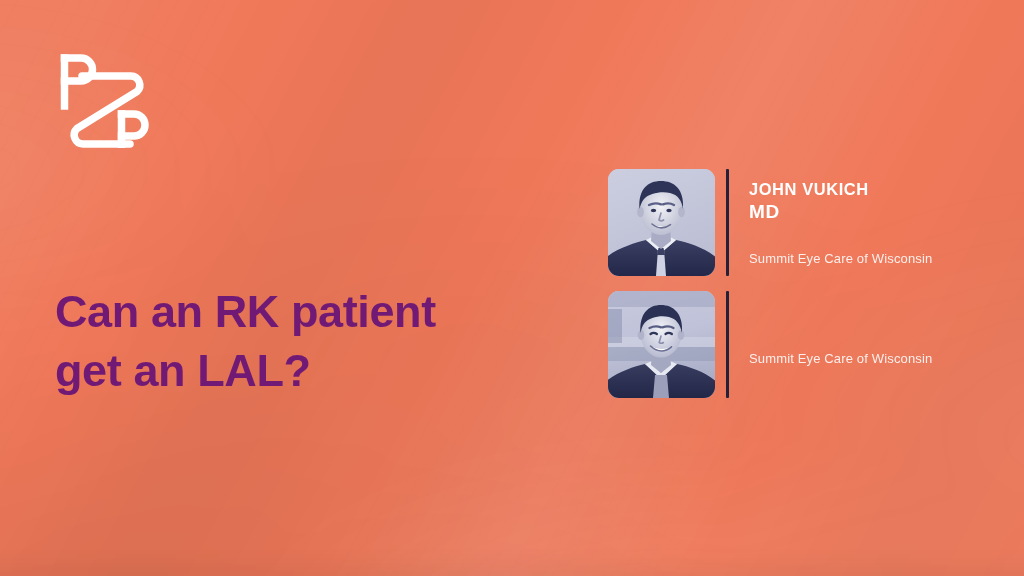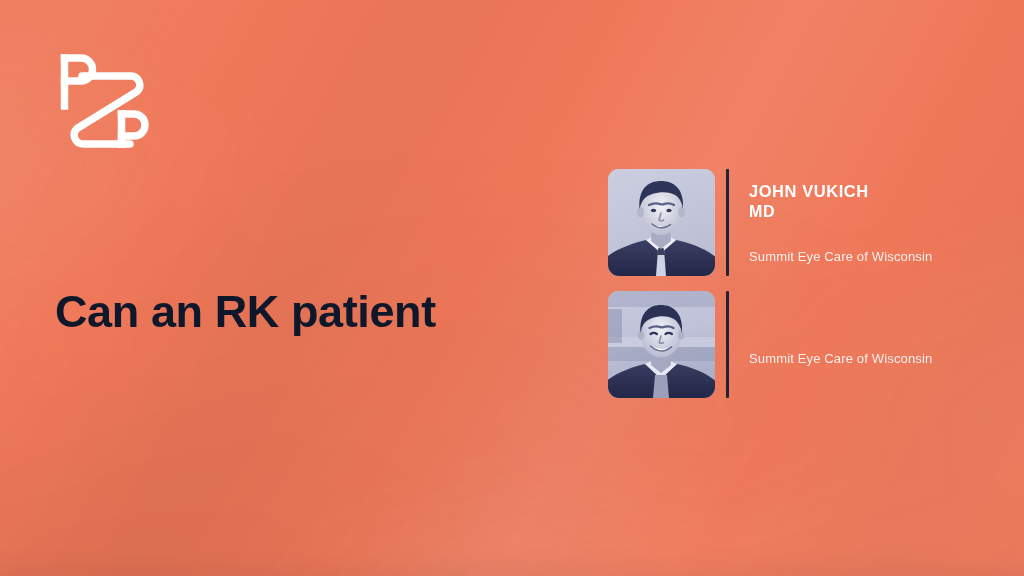--- a/index.html
+++ b/index.html
@@ -57,21 +57,21 @@
   #logo {
     position:absolute; left:57px; top:52px;
     width:96px; height:96px;
   }
   #logo svg { display:block; width:100%; height:100%; }
 
   
   #headline {
     position:absolute; left:55px; top:283px;
     width:520px;
-    color:#0f172a;
+    color:#701a75;
     font-size:45px;
     font-weight:bold;
     line-height:1.30;
     letter-spacing:-0.4px;
   }
   #headline .l { display:block; white-space:pre; }
 
   
   #speakers {
     position:absolute; left:608px; top:169px;
@@ -102,21 +102,21 @@
     display:flex; flex-direction:column;
     justify-content:center;
     color:#ffffff;
   }
   .sp-name {
     font-size:16.5px; font-weight:bold;
     letter-spacing:0.55px; line-height:1.28;
     white-space:nowrap;
   }
   .sp-cred {
-    font-size:16px; font-weight:bold;
+    font-size:19px; font-weight:bold;
     letter-spacing:0.55px; line-height:1.28;
     white-space:nowrap;
   }
   .sp-org {
     margin-top:27px;
     font-size:13px; font-weight:normal;
     color:rgba(255,255,255,0.88);
     letter-spacing:0.15px;
     white-space:nowrap;
   }
@@ -142,20 +142,21 @@
 
         <path d="M64.5 62 L64.5 96"></path>
 
         <path d="M64.5 62 L77 62 a11 11 0 0 1 0 22 L64.5 84"></path>
       </g>
     </svg>
   </div>
 
   <h1 id="headline">
     <span class="l">Can an RK patient</span>
+    <span class="l">get an LAL?</span>
   </h1>
 
   <div id="speakers">
 
     <div class="speaker">
       <div class="portrait">
         <svg viewBox="0 0 107 107" preserveAspectRatio="xMidYMid slice" aria-hidden="true">
           <defs>
             <linearGradient id="bgA" x1="0" y1="0" x2="0.4" y2="1">
               <stop offset="0" stop-color="#ccceE0"></stop>

